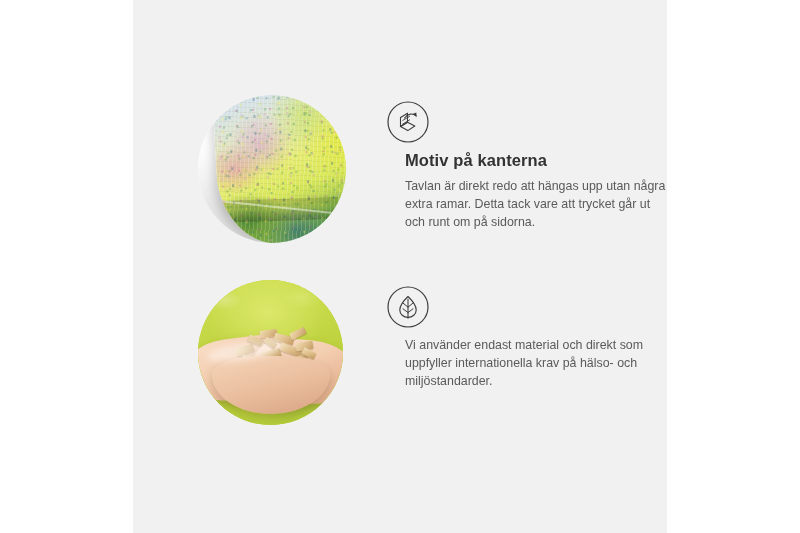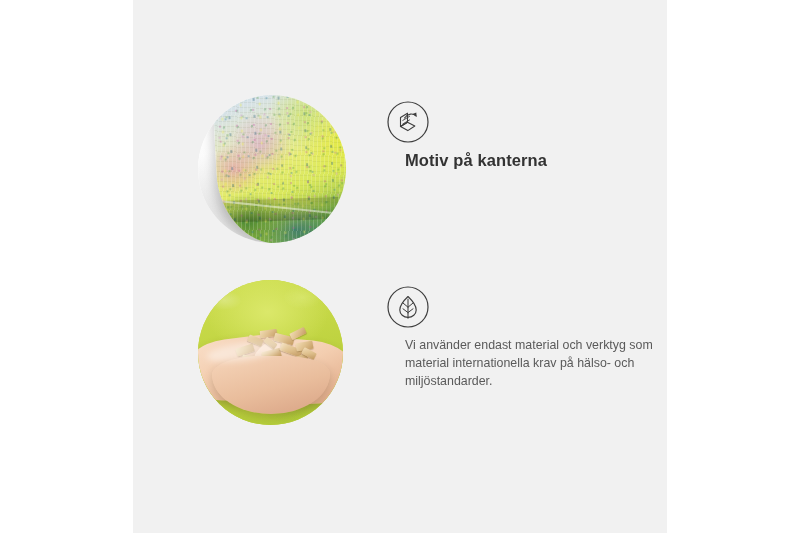--- a/index.html
+++ b/index.html
@@ -280,20 +280,21 @@
           <path d="M14.5 26.5 L21.5 22.2 L28.8 26.0 L21.8 30.6 Z" stroke="#3d3d3d" stroke-width="1.1" fill="none" stroke-linejoin="round"></path>
           <path d="M16.8 24.0 L23.6 19.9" stroke="#3d3d3d" stroke-width="0.9" stroke-linecap="round"></path>
           <path d="M16.8 20.4 L23.6 16.3" stroke="#3d3d3d" stroke-width="0.9" stroke-linecap="round"></path>
           <path d="M18.5 18.0 C22.0 13.2, 27.0 13.0, 30.2 16.2" stroke="#3d3d3d" stroke-width="1.1" fill="none" stroke-linecap="round"></path>
           <path d="M30.6 16.6 L30.3 12.6 L26.5 14.0 Z" fill="#3d3d3d"></path>
         </svg>
       </div>
 
       <div class="feature-text">
         <h3 class="feature-title">Motiv på kanterna</h3>
+        <p class="feature-desc">Tavlan är direkt redo att hängas upp utan några extra ramar. Detta tack vare att trycket går ut och runt om på sidorna.</p>
       </div>
 
     </div>
 
     <div class="feature-row" id="row-2">
 
       <div class="media-circle" id="media-2">
         <div class="circle2-bg"></div>
         <div class="grass-blur"></div>
         <div class="hand hand-left"></div>
@@ -325,19 +326,19 @@
           <path d="M22 11.5 C16.2 17.0, 13.8 21.0, 13.8 25.0 C13.8 29.2, 17.5 32.4, 22 32.4 C26.5 32.4, 30.2 29.2, 30.2 25.0 C30.2 21.0, 27.8 17.0, 22 11.5 Z" stroke="#3d3d3d" stroke-width="1.15" fill="none" stroke-linejoin="round"></path>
           <path d="M22 14.0 L22 33.2" stroke="#3d3d3d" stroke-width="1.05" stroke-linecap="round"></path>
           <path d="M22 22.2 L17.2 18.2" stroke="#3d3d3d" stroke-width="1.0" stroke-linecap="round"></path>
           <path d="M22 22.2 L26.8 18.2" stroke="#3d3d3d" stroke-width="1.0" stroke-linecap="round"></path>
           <path d="M22 27.6 L17.0 23.8" stroke="#3d3d3d" stroke-width="1.0" stroke-linecap="round"></path>
           <path d="M22 27.6 L27.0 23.8" stroke="#3d3d3d" stroke-width="1.0" stroke-linecap="round"></path>
         </svg>
       </div>
 
       <div class="feature-text">
-        <p class="feature-desc">Vi använder endast material och verktyg som material internationella krav på hälso- och miljöstandarder.</p>
+        <p class="feature-desc">Vi använder endast material och direkt som uppfyller internationella krav på hälso- och miljöstandarder.</p>
       </div>
 
     </div>
 
   </div>
 </div>
 
 </body></html>

